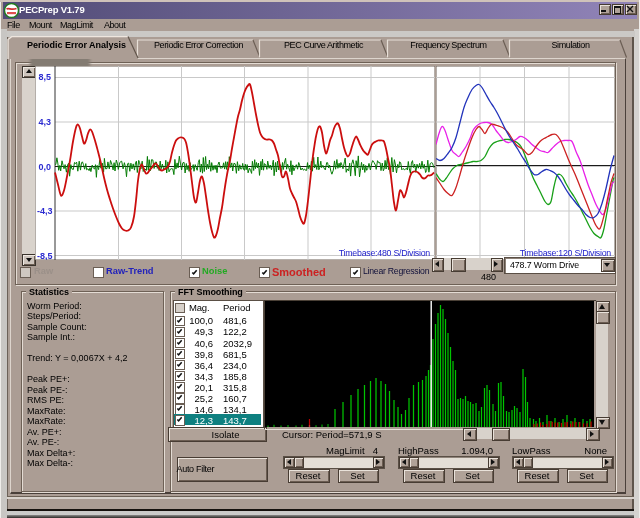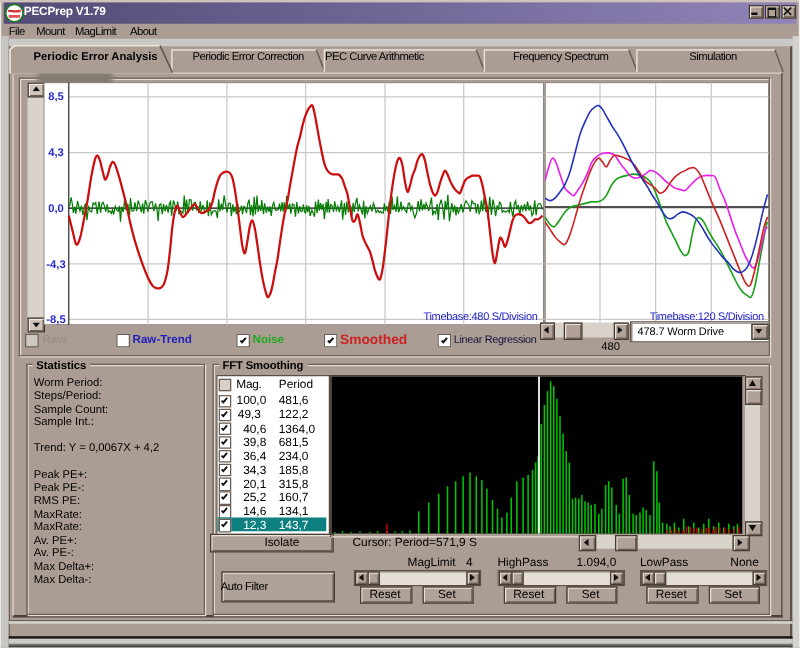--- a/index.html
+++ b/index.html
@@ -65,21 +65,21 @@
   <path d="M509.5 21.5 L509.5 4 L620 4 L626.5 21.5 Z" fill="#ab9d94"></path>
   <path d="M509.5 21.5 L509.5 4 L620 4" fill="none" stroke="#e8e0d8" stroke-width="1.2"></path>
   <path d="M620 4 L626.5 21.5" fill="none" stroke="#6b5e54" stroke-width="1.2"></path>
   <path d="M8 23 L8 3.5 L12 0.5 L128 0.5 L138 23 Z" fill="#ab9d94"></path>
   <path d="M8 23 L8 3.5 L12 0.5 L128 0.5" fill="none" stroke="#eee6de" stroke-width="1.4"></path>
   <path d="M128 0.5 L138 22" fill="none" stroke="#60544a" stroke-width="1.2"></path>
   </g>
 </svg>
 <div class="abs" style="left:12px;top:39.5px;width:129px;text-align:center;font-size:9px;font-weight:bold;color:#000;z-index:3;">Periodic Error Analysis</div>
 <div class="abs" style="left:138px;top:40px;width:121px;text-align:center;font-size:9px;letter-spacing:-0.4px;color:#000;z-index:3;">Periodic Error Correction</div>
-<div class="abs" style="left:260px;top:40px;width:127px;text-align:left;font-size:9px;letter-spacing:-0.4px;color:#000;z-index:3;">PEC Curve Arithmetic</div>
+<div class="abs" style="left:260px;top:40px;width:127px;text-align:center;font-size:9px;letter-spacing:-0.4px;color:#000;z-index:3;">PEC Curve Arithmetic</div>
 <div class="abs" style="left:388px;top:40px;width:121px;text-align:center;font-size:9px;letter-spacing:-0.4px;color:#000;z-index:3;">Frequency Spectrum</div>
 <div class="abs" style="left:510px;top:40px;width:121px;text-align:center;font-size:9px;letter-spacing:-0.4px;color:#000;z-index:3;">Simulation</div>
 
 <div class="abs" style="left:9.5px;top:57.5px;width:614px;height:433px;background:#ab9d94;border-left:1.5px solid #ddd5cd;border-top:1px solid #ddd5cd;border-right:1.5px solid #4a403a;border-bottom:2px solid #4a403a;"></div>
 
 <div class="abs etched" style="left:15px;top:62px;width:599px;height:221px;"></div>
 
 <div class="abs" style="left:30px;top:56.5px;width:60px;height:11px;background:#837b72;filter:blur(1.5px);"></div>
 
 <div class="abs" style="left:22px;top:66px;width:13px;height:198px;background:#d9d3cc;"></div>
@@ -222,28 +222,28 @@
 <div class="abs" style="left:174.5px;top:315.7px;width:8.5px;height:8.5px;background:#fff;border:1px solid #6a5e54;"></div>
 <svg class="abs" style="left:176px;top:317.0px;" width="7" height="7" viewBox="0 0 8 8">
       <path d="M1.5 4 L3 5.5 L6.5 1.5" stroke="#111" stroke-width="1.7" fill="none"></path>
     </svg>
 <div class="abs" style="left:186px;top:315.4px;width:27px;text-align:right;font-size:9.5px;color:#000;">100,0</div>
 <div class="abs" style="left:223px;top:315.4px;font-size:9.5px;color:#000;">481,6</div>
 <div class="abs" style="left:174.5px;top:326.8px;width:8.5px;height:8.5px;background:#fff;border:1px solid #6a5e54;"></div>
 <svg class="abs" style="left:176px;top:328.1px;" width="7" height="7" viewBox="0 0 8 8">
       <path d="M1.5 4 L3 5.5 L6.5 1.5" stroke="#111" stroke-width="1.7" fill="none"></path>
     </svg>
-<div class="abs" style="left:186px;top:326.4px;width:27px;text-align:center;font-size:9.5px;color:#000;">49,3</div>
+<div class="abs" style="left:186px;top:326.4px;width:27px;text-align:right;font-size:9.5px;color:#000;">49,3</div>
 <div class="abs" style="left:223px;top:326.4px;font-size:9.5px;color:#000;">122,2</div>
 <div class="abs" style="left:174.5px;top:337.8px;width:8.5px;height:8.5px;background:#fff;border:1px solid #6a5e54;"></div>
 <svg class="abs" style="left:176px;top:339.1px;" width="7" height="7" viewBox="0 0 8 8">
       <path d="M1.5 4 L3 5.5 L6.5 1.5" stroke="#111" stroke-width="1.7" fill="none"></path>
     </svg>
 <div class="abs" style="left:186px;top:337.5px;width:27px;text-align:right;font-size:9.5px;color:#000;">40,6</div>
-<div class="abs" style="left:223px;top:337.5px;font-size:9.5px;color:#000;">1364,0</div>
+<div class="abs" style="left:223px;top:337.5px;font-size:9.5px;color:#000;">2032,9</div>
 <div class="abs" style="left:174.5px;top:348.8px;width:8.5px;height:8.5px;background:#fff;border:1px solid #6a5e54;"></div>
 <svg class="abs" style="left:176px;top:350.1px;" width="7" height="7" viewBox="0 0 8 8">
       <path d="M1.5 4 L3 5.5 L6.5 1.5" stroke="#111" stroke-width="1.7" fill="none"></path>
     </svg>
 <div class="abs" style="left:186px;top:348.5px;width:27px;text-align:right;font-size:9.5px;color:#000;">39,8</div>
 <div class="abs" style="left:223px;top:348.5px;font-size:9.5px;color:#000;">681,5</div>
 <div class="abs" style="left:174.5px;top:359.9px;width:8.5px;height:8.5px;background:#fff;border:1px solid #6a5e54;"></div>
 <svg class="abs" style="left:176px;top:361.2px;" width="7" height="7" viewBox="0 0 8 8">
       <path d="M1.5 4 L3 5.5 L6.5 1.5" stroke="#111" stroke-width="1.7" fill="none"></path>
     </svg>

